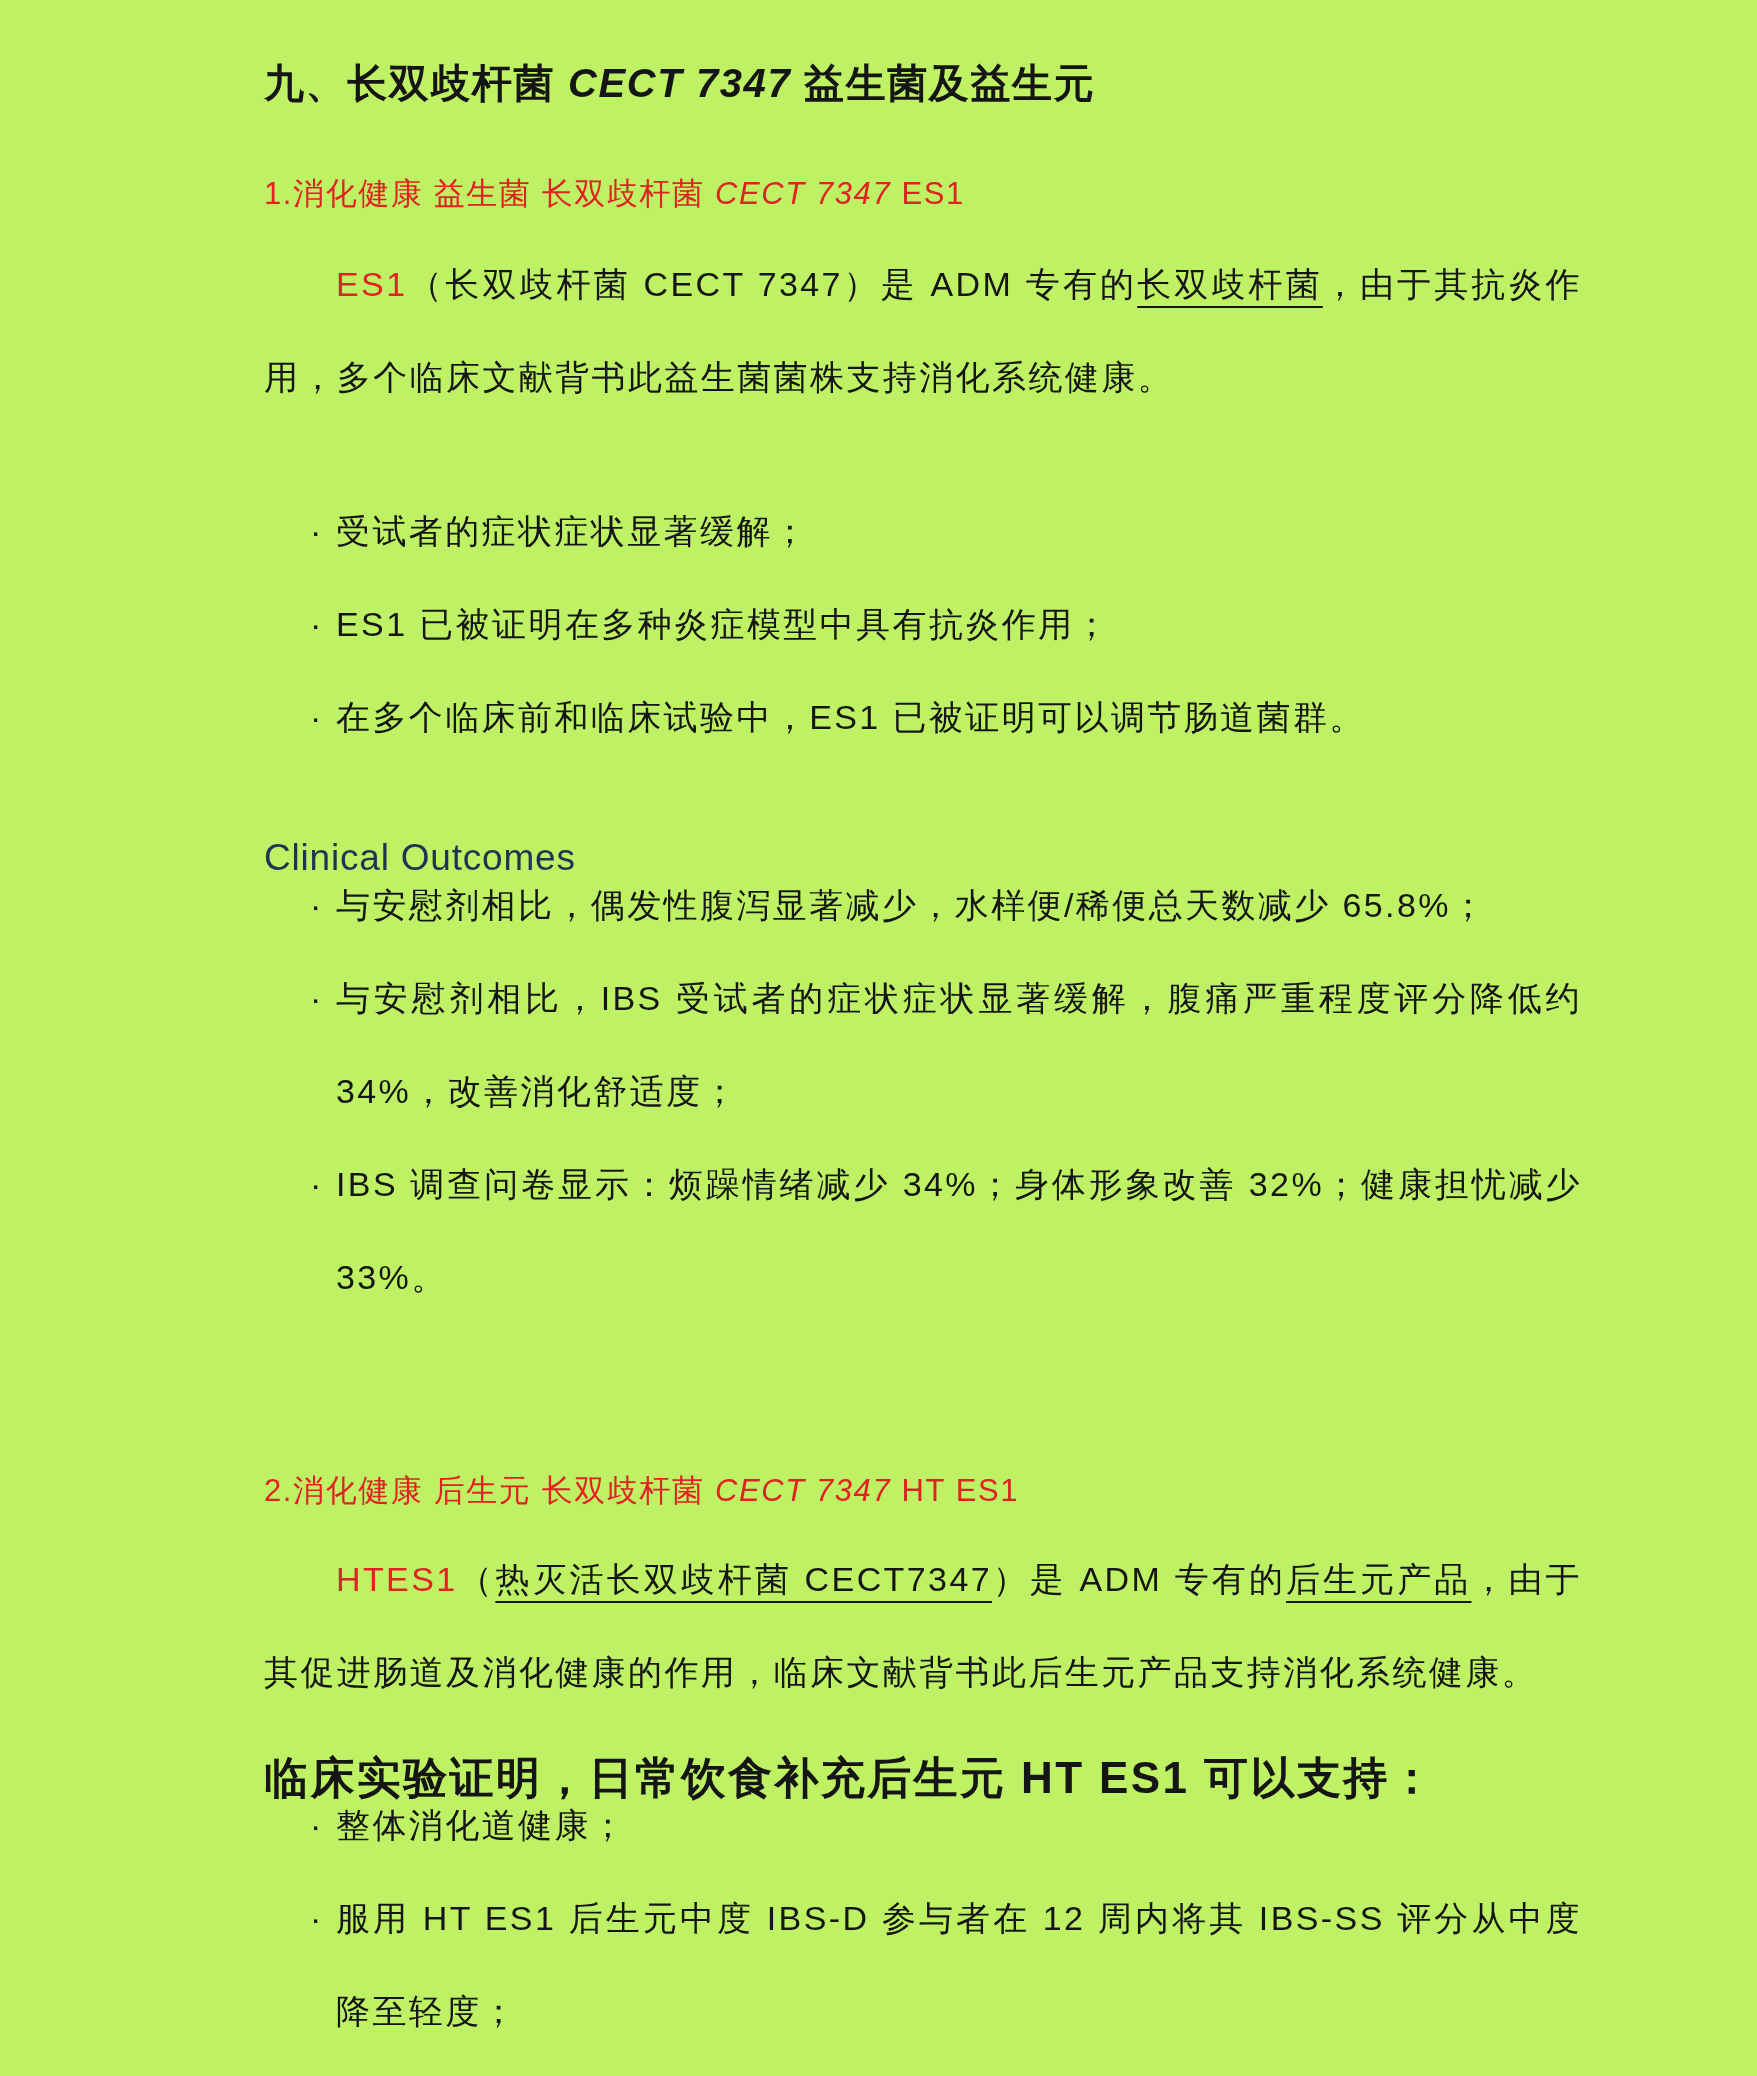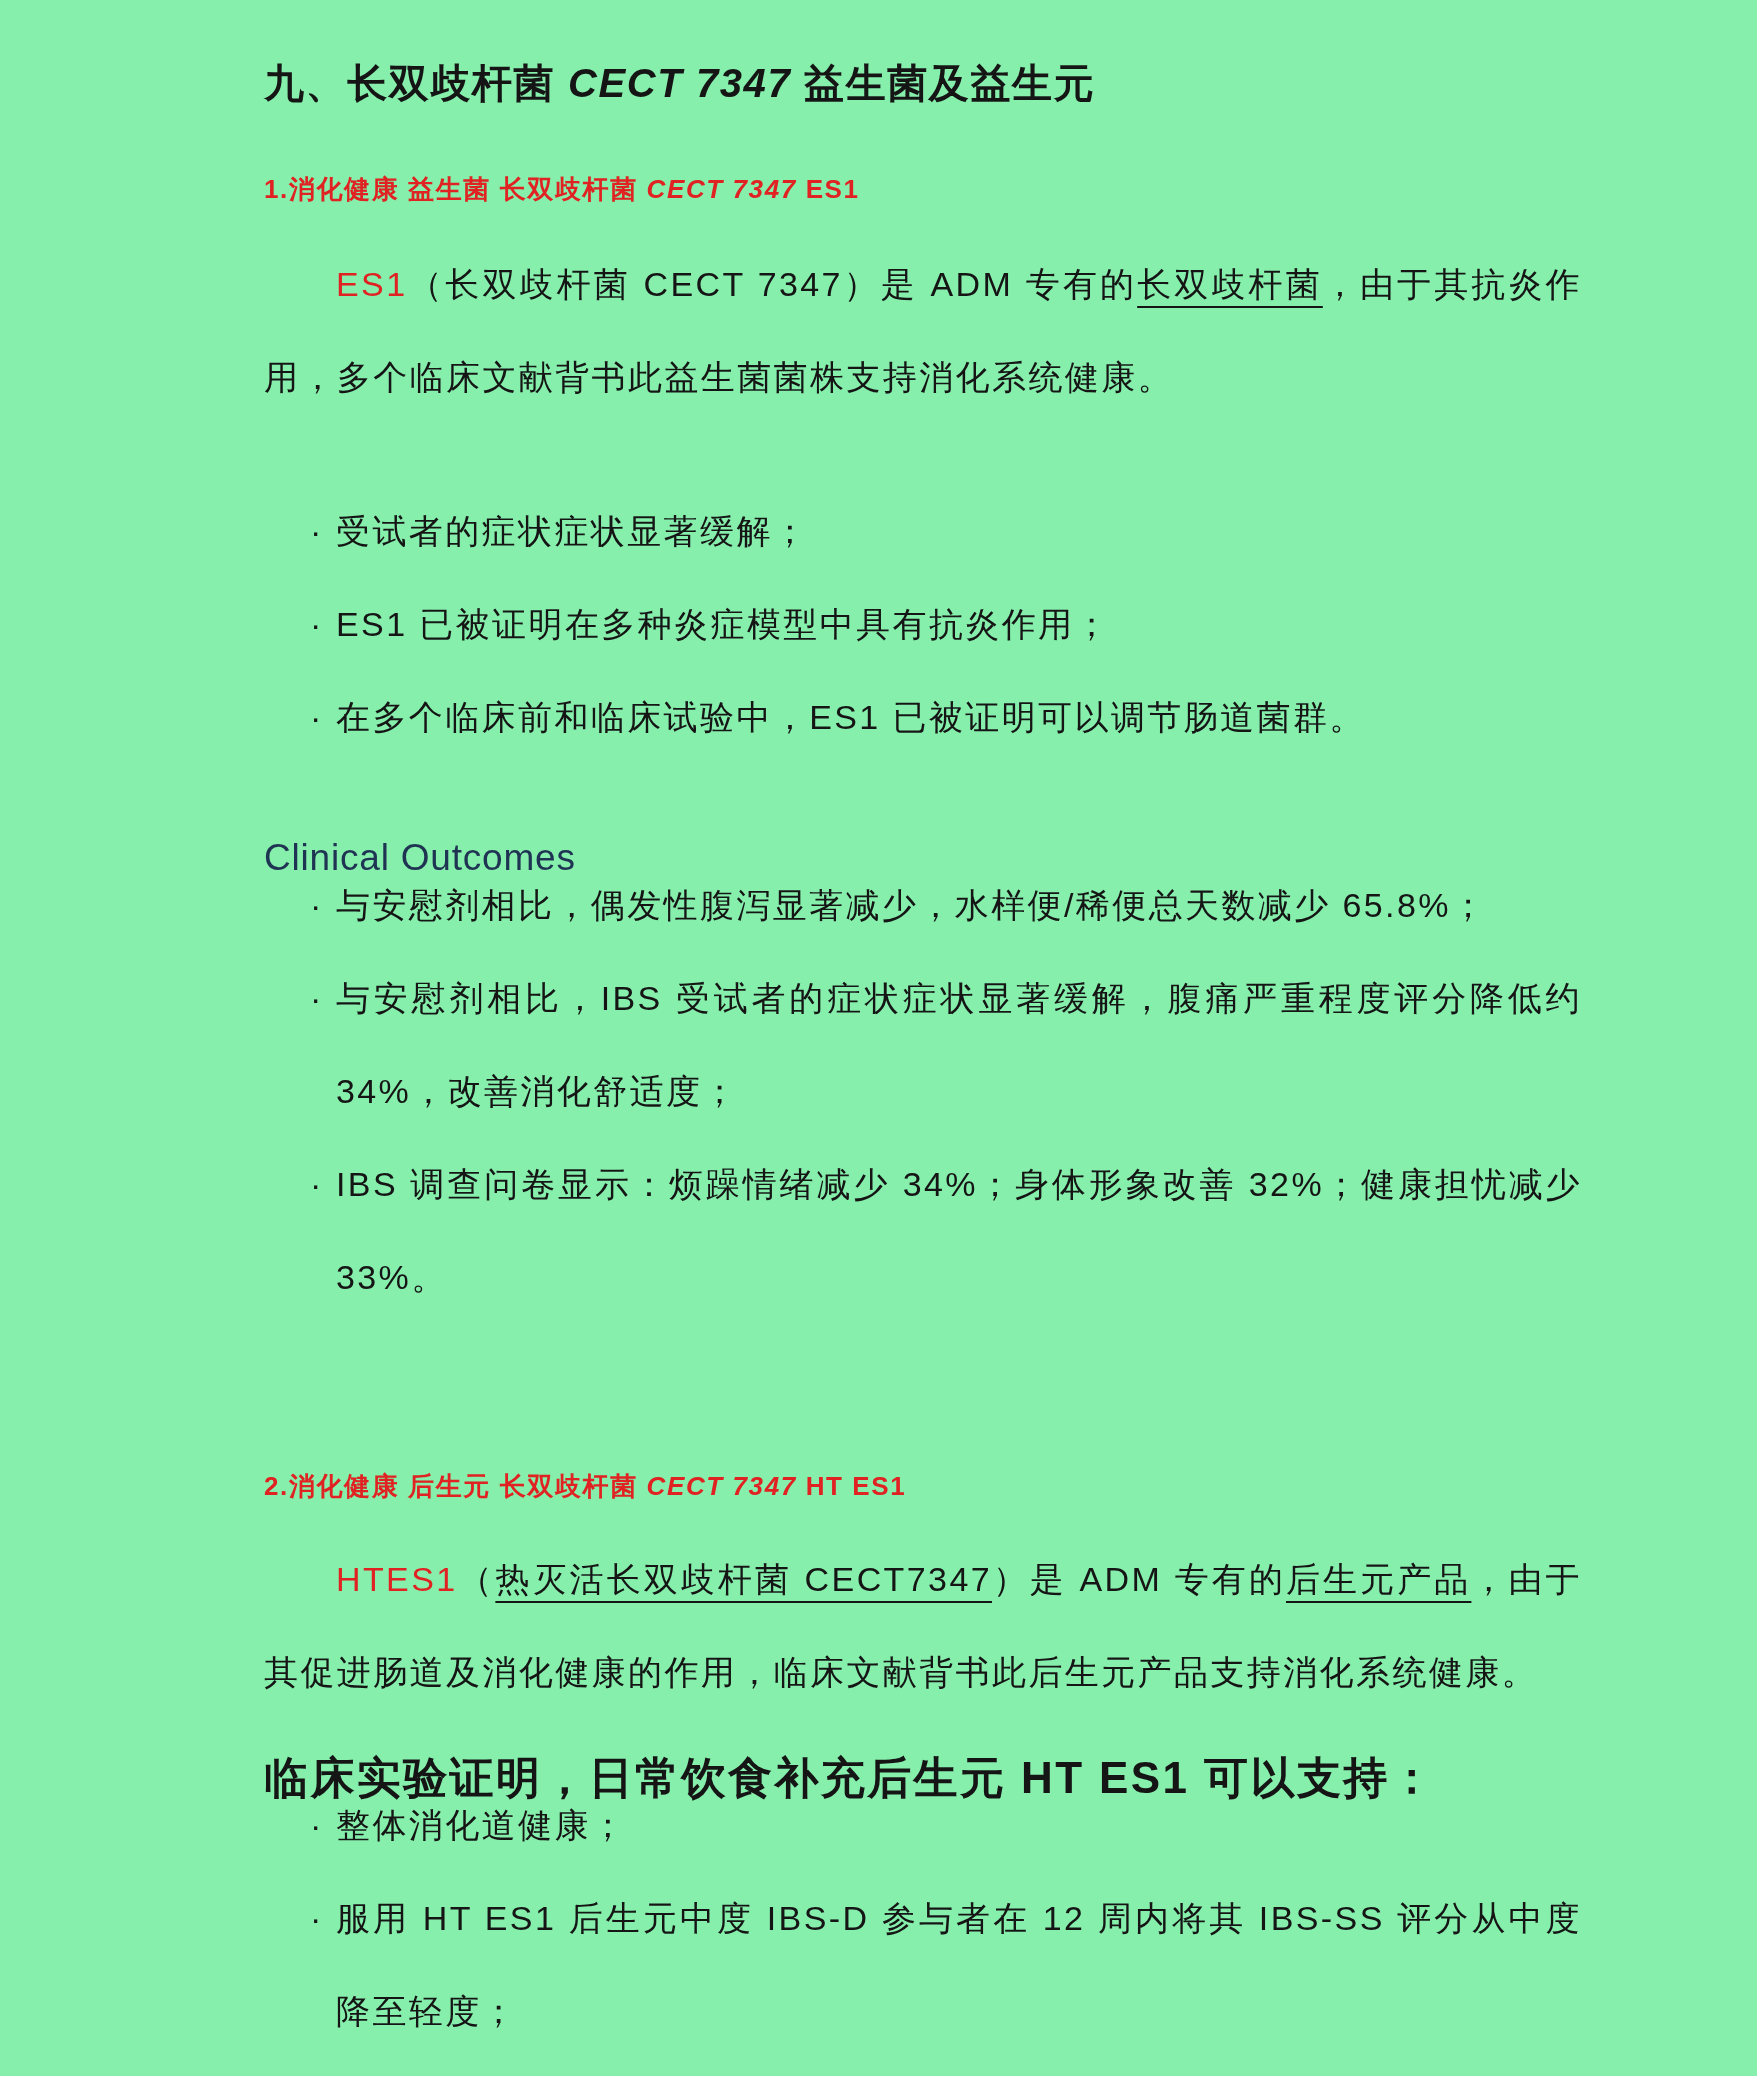--- a/index.html
+++ b/index.html
@@ -8,27 +8,27 @@
     --ink:#151515;
   }
   html,body{
     margin:0;padding:0;background:#ffffff;
   }
   body{
     width:1757px;height:2077px;position:relative;overflow:hidden;
     font-family:"Liberation Sans","DejaVu Sans",sans-serif;
     color:var(--ink);
   }
-  .page{position:absolute;inset:0;background:#86efac;}
+  .page{position:absolute;inset:0;background:#bef264;}
   .block{position:absolute;left:264px;width:1318px;}
   .doc-title{
     top:28px;font-size:40px;line-height:56px;font-weight:bold;letter-spacing:1.6px;
   }
   .h-red{
-    font-size:26px;line-height:51px;font-weight:bold;color:var(--red);letter-spacing:1.6px;
+    font-size:31px;line-height:51px;font-weight:normal;color:var(--red);letter-spacing:1.6px;
   }
   .h1-pos{top:142px;}
   .h2-pos{top:1439px;}
   .para{
     font-size:34px;line-height:93px;letter-spacing:2.4px;
     text-align:justify;text-indent:72px;
   }
   .para1-pos{top:204px;}
   .para2-pos{top:1499px;}
   .latin-heading{

